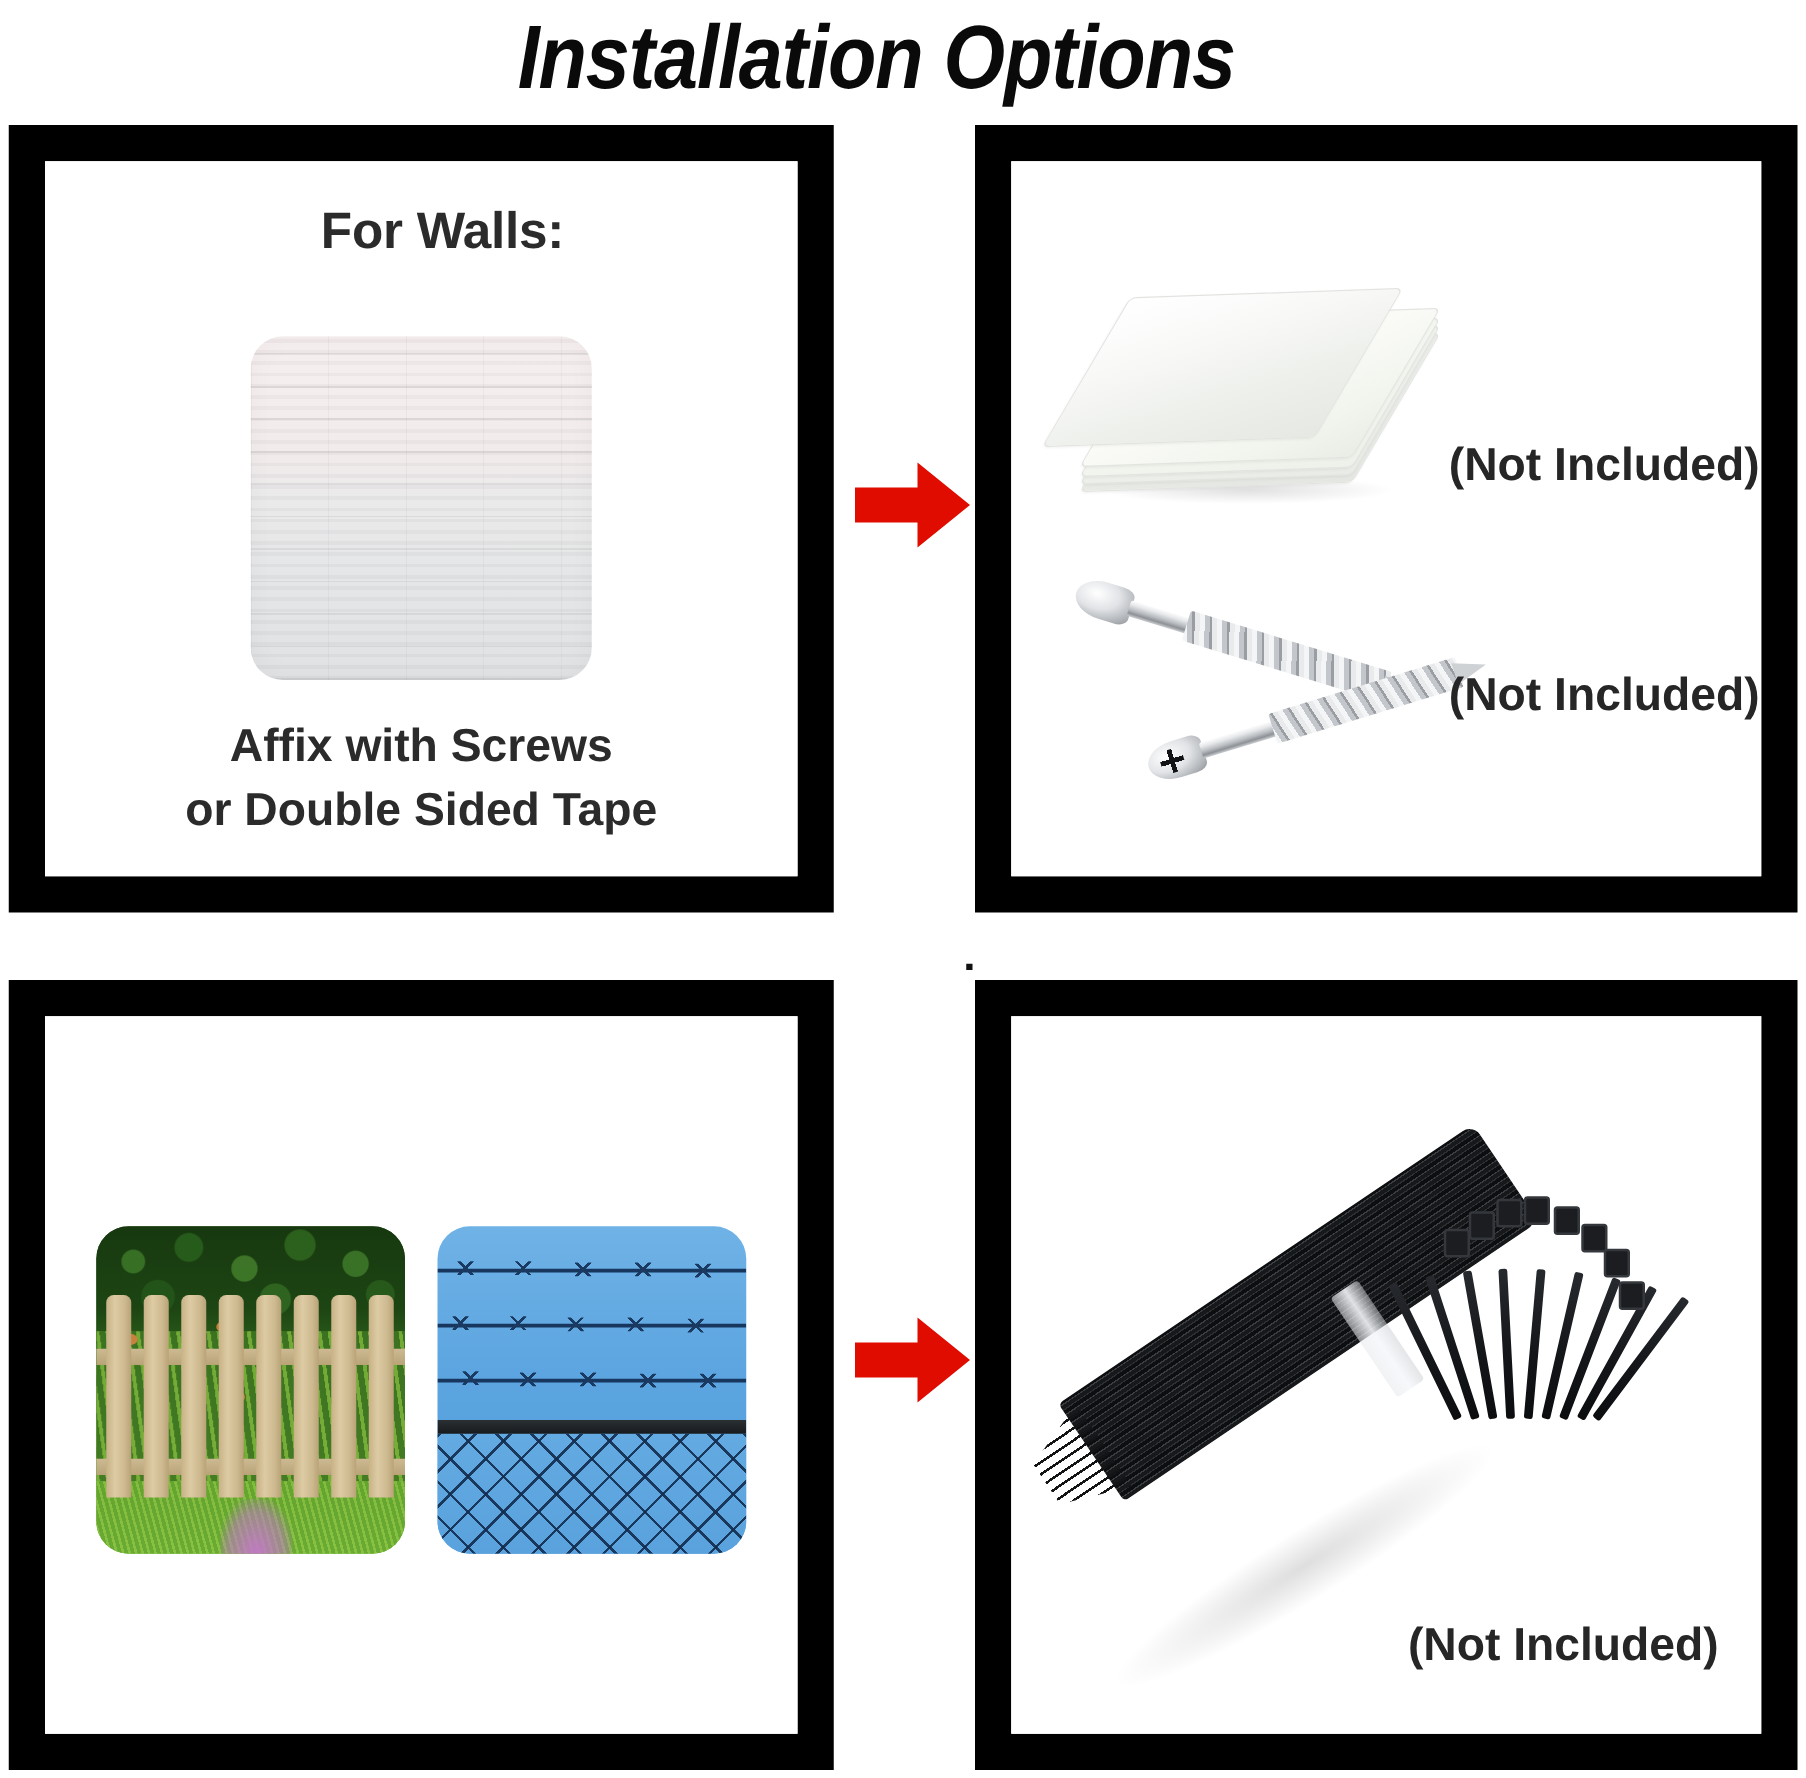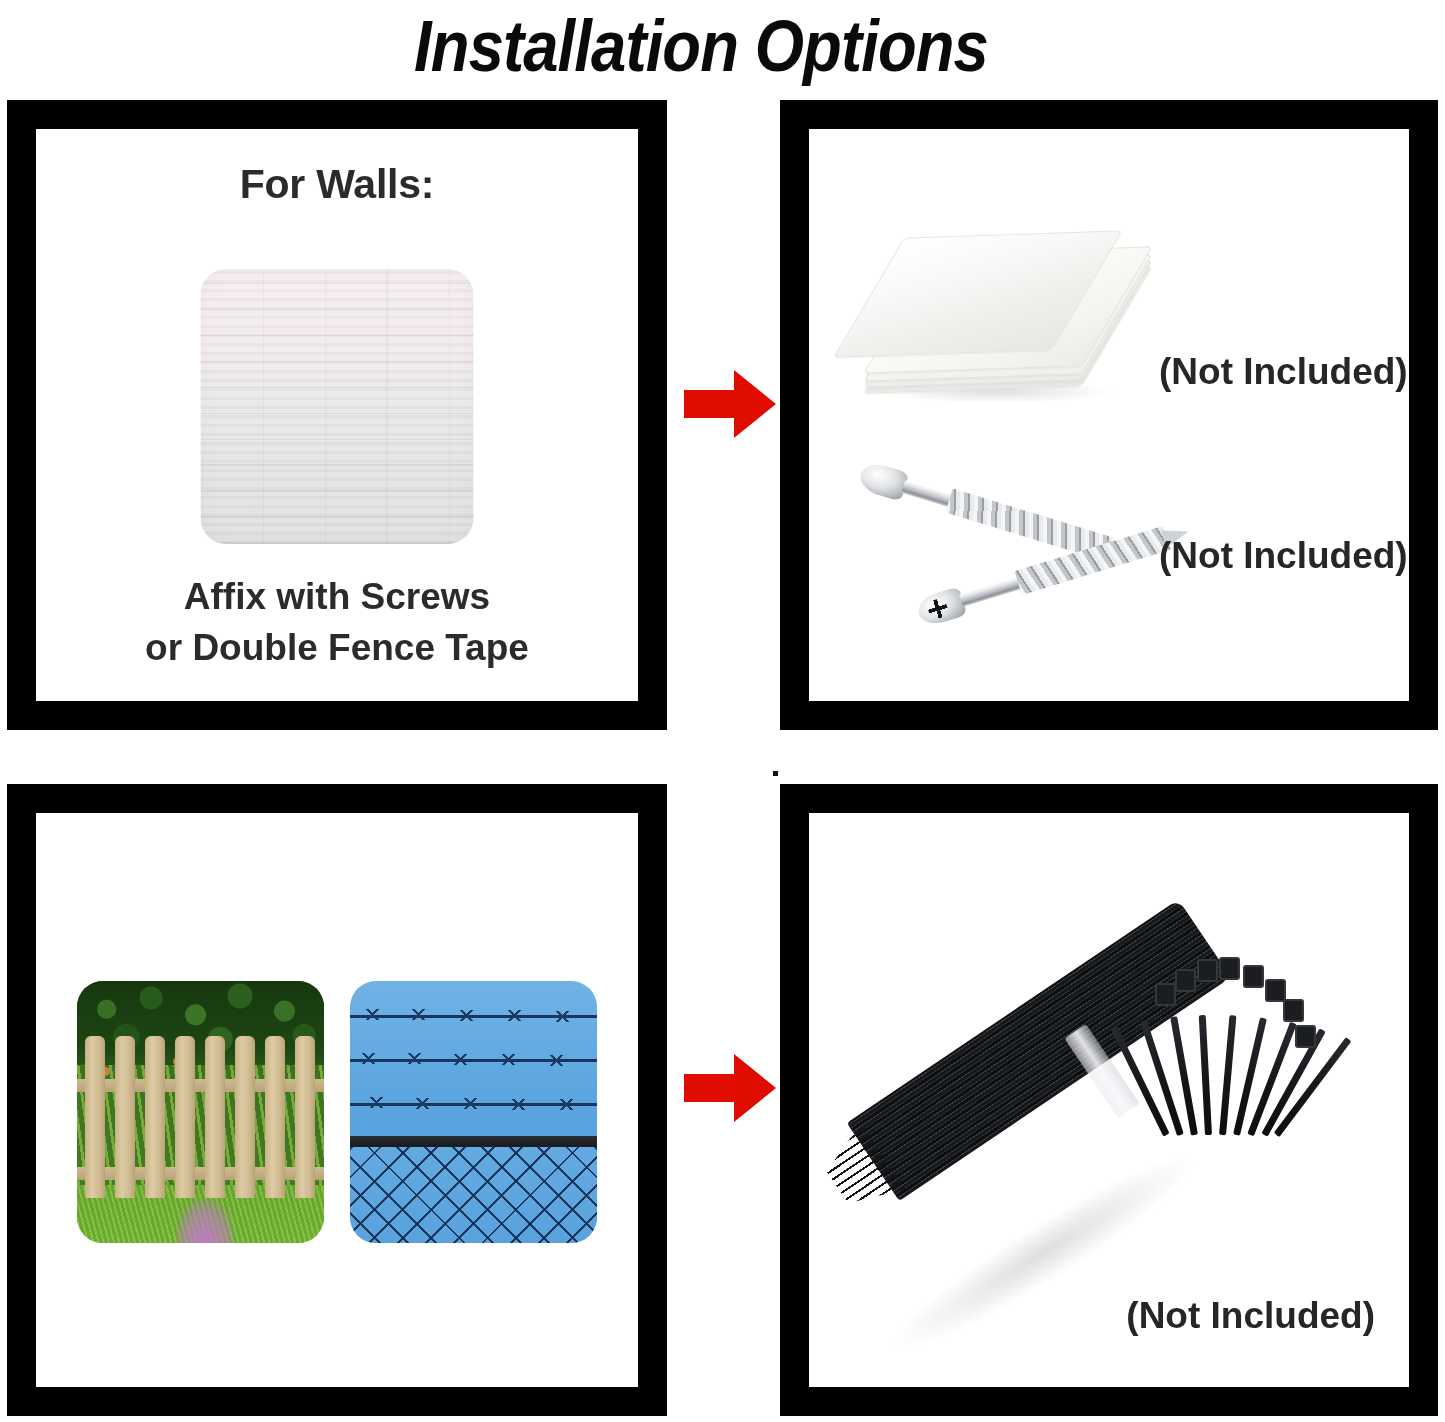--- a/index.html
+++ b/index.html
@@ -61,21 +61,21 @@
   
   .panel-heading {
     position: absolute;
     width: 100%;
     text-align: center;
     font-size: 41px;
     font-weight: bold;
     color: #2b2b2b;
     letter-spacing: -0.2px;
   }
-  #panel-walls .panel-heading { top: 32px; }
+  #panel-walls .panel-heading { top: 32px; padding-left: 17px; }
   #panel-fence .panel-heading { top: 50px; }
 
   .panel-caption {
     position: absolute;
     width: 100%;
     text-align: center;
     font-size: 37px;
     font-weight: bold;
     color: #2b2b2b;
     line-height: 1.38;
@@ -507,21 +507,21 @@
 
 <div class="panel" id="panel-walls">
   <div class="panel-inner">
 
     <div class="panel-heading">For Walls:</div>
 
     <div class="wall-photo"></div>
 
     <div class="panel-caption">
       <div>Affix with Screws</div>
-      <div>or Double Fence Tape</div>
+      <div>or Double Sided Tape</div>
     </div>
 
   </div>
 </div>
 
 <div class="arrow" id="arrow-top">
   <svg viewBox="0 0 92 72" width="92" height="72" aria-hidden="true">
     <polygon points="0,22 50,22 50,2 92,36 50,70 50,50 0,50" fill="#E00C00"></polygon>
   </svg>
 </div>

